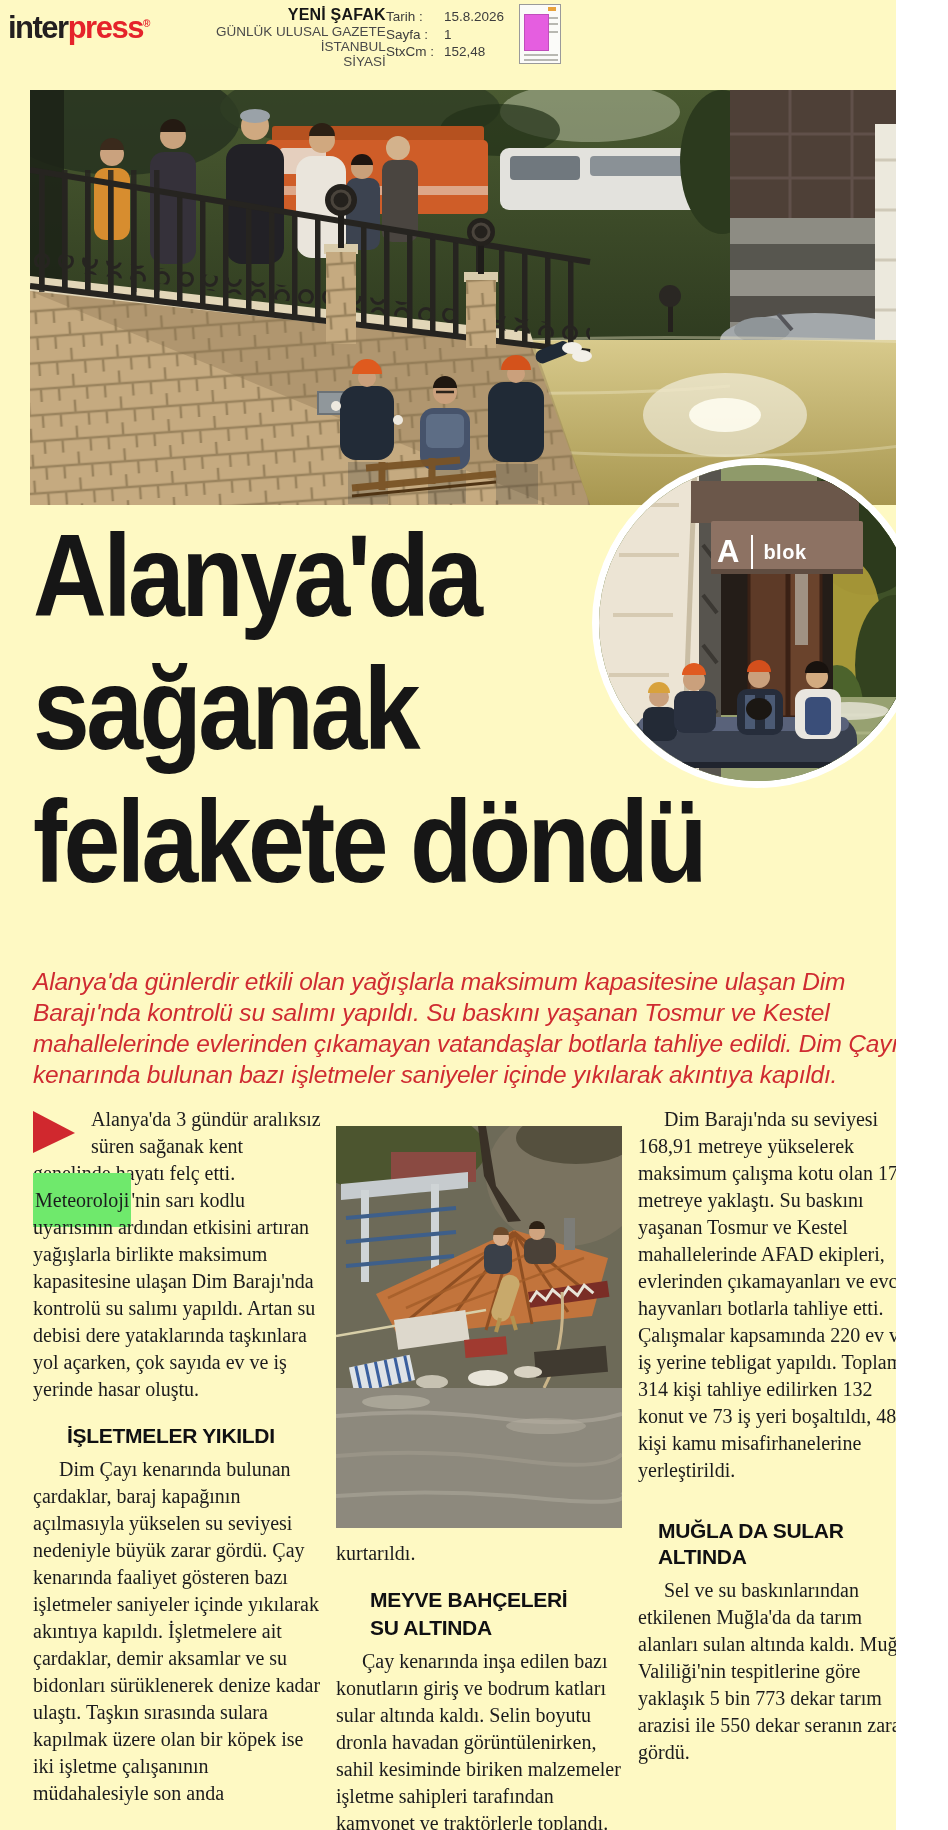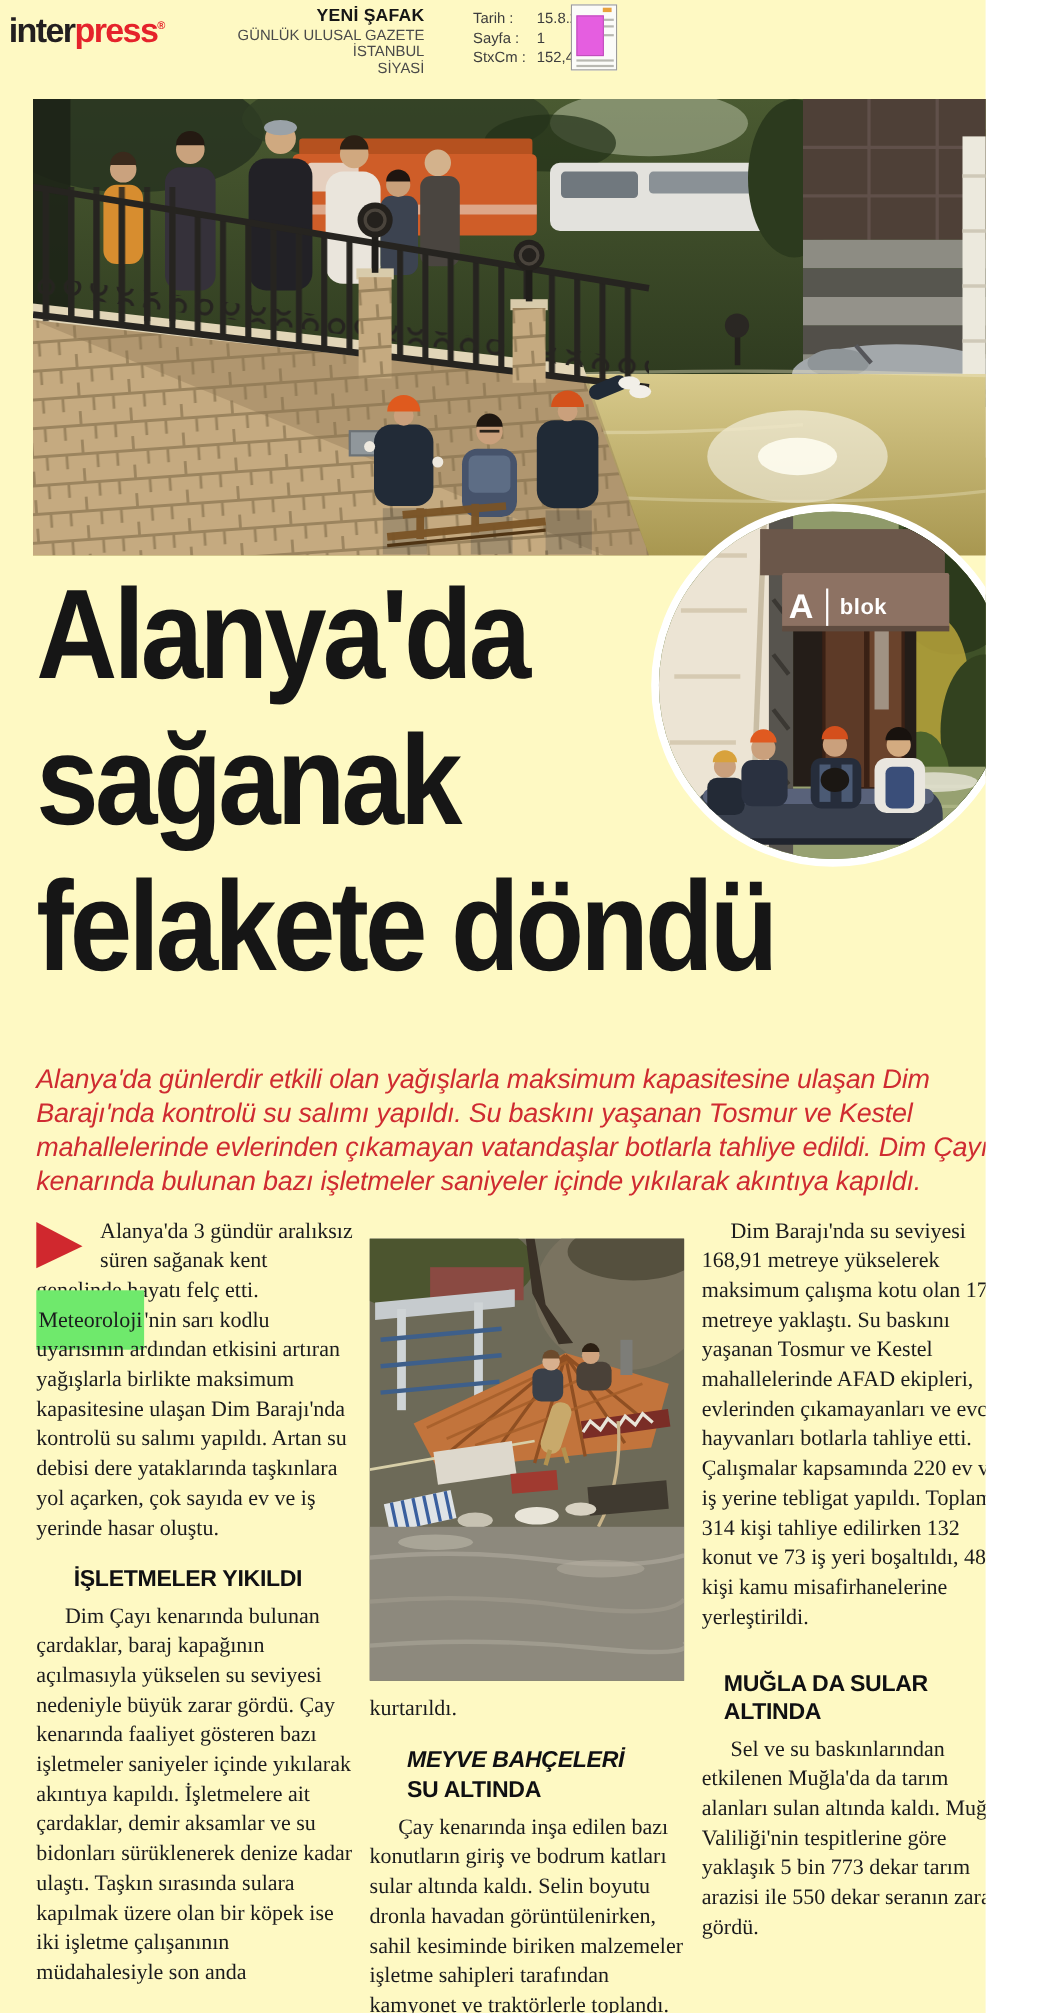--- a/index.html
+++ b/index.html
@@ -8,21 +8,21 @@
   
   .clip-header{position:absolute;left:0;top:0;width:948px;height:80px;}
   .logo{position:absolute;left:8px;top:10px;font-size:31px;font-weight:700;letter-spacing:-1.5px;}
   .logo .lg-black{color:#231f20;}
   .logo .lg-red{color:#e5232b;}
   .logo .lg-reg{font-size:10px;vertical-align:super;color:#e5232b;}
   .pubinfo{position:absolute;left:216px;top:6px;line-height:1.12;text-align:right;}
   .pub-name{font-size:16px;font-weight:700;color:#161616;letter-spacing:.2px;}
   .pub-line{font-size:13.5px;color:#4a4a4a;}
   .clipmeta{position:absolute;left:386px;top:8px;font-size:13.5px;color:#3d3d3d;line-height:1.3;}
-  .meta-row span.lab{display:inline-block;width:58px;margin-left:44px;}
+  .meta-row span.lab{display:inline-block;width:58px;}
   .thumb{position:absolute;left:519px;top:4px;width:42px;height:60px;background:#fbfbf9;
          border:1px solid #9a9a9a;box-sizing:border-box;}
   .thumb .t-magenta{position:absolute;left:4px;top:9px;width:23px;height:35px;background:#e55ee0;border:1px solid #c04ebc;}
   .thumb .t-line{position:absolute;background:#b8b8b2;height:2px;}
   .thumb .t-orange{position:absolute;right:4px;top:2px;width:8px;height:4px;background:#e8a23c;}
   
   .main-photo{position:absolute;left:30px;top:90px;width:888px;height:415px;overflow:hidden;background:#b7a565;}
   
   .inset{position:absolute;left:592px;top:458px;width:316px;height:316px;border:7px solid #ffffff;
          border-radius:50%;overflow:hidden;background:#8f9a6a;z-index:3;}
@@ -40,21 +40,21 @@
   
   .col{position:absolute;top:1106px;font-family:"Liberation Serif",serif;font-size:20px;
        line-height:27px;color:#1b1b1d;}
   .col1{left:33px;width:288px;}
   .col2{left:336px;width:286px;}
   .col3{left:638px;width:282px;}
   .para{margin:0;}
   .para.indent{text-indent:26px;}
   .subhead{font-family:"Liberation Sans",sans-serif;font-weight:700;font-size:21px;
            letter-spacing:-.3px;color:#101012;margin:20px 0 7px;padding-left:34px;line-height:26px;}
-  .subhead.tight{margin-bottom:2px;font-style:italic;}
+  .subhead.tight{margin-bottom:2px;}
   .tri{width:0;height:0;border-top:22px solid transparent;border-bottom:20px solid transparent;
        border-left:42px solid #d0282e;float:left;margin:5px 16px 4px 0;}
   .hl-green{background:#6fe96c;padding:16px 2px;}
   .col2-photo{width:286px;height:402px;margin:20px 0 12px;overflow:hidden;background:#8d897d;}
   .gap34{margin-top:34px;}
   .mt20{margin-top:22px;}
 </style>
 </head>
 <body>
 

